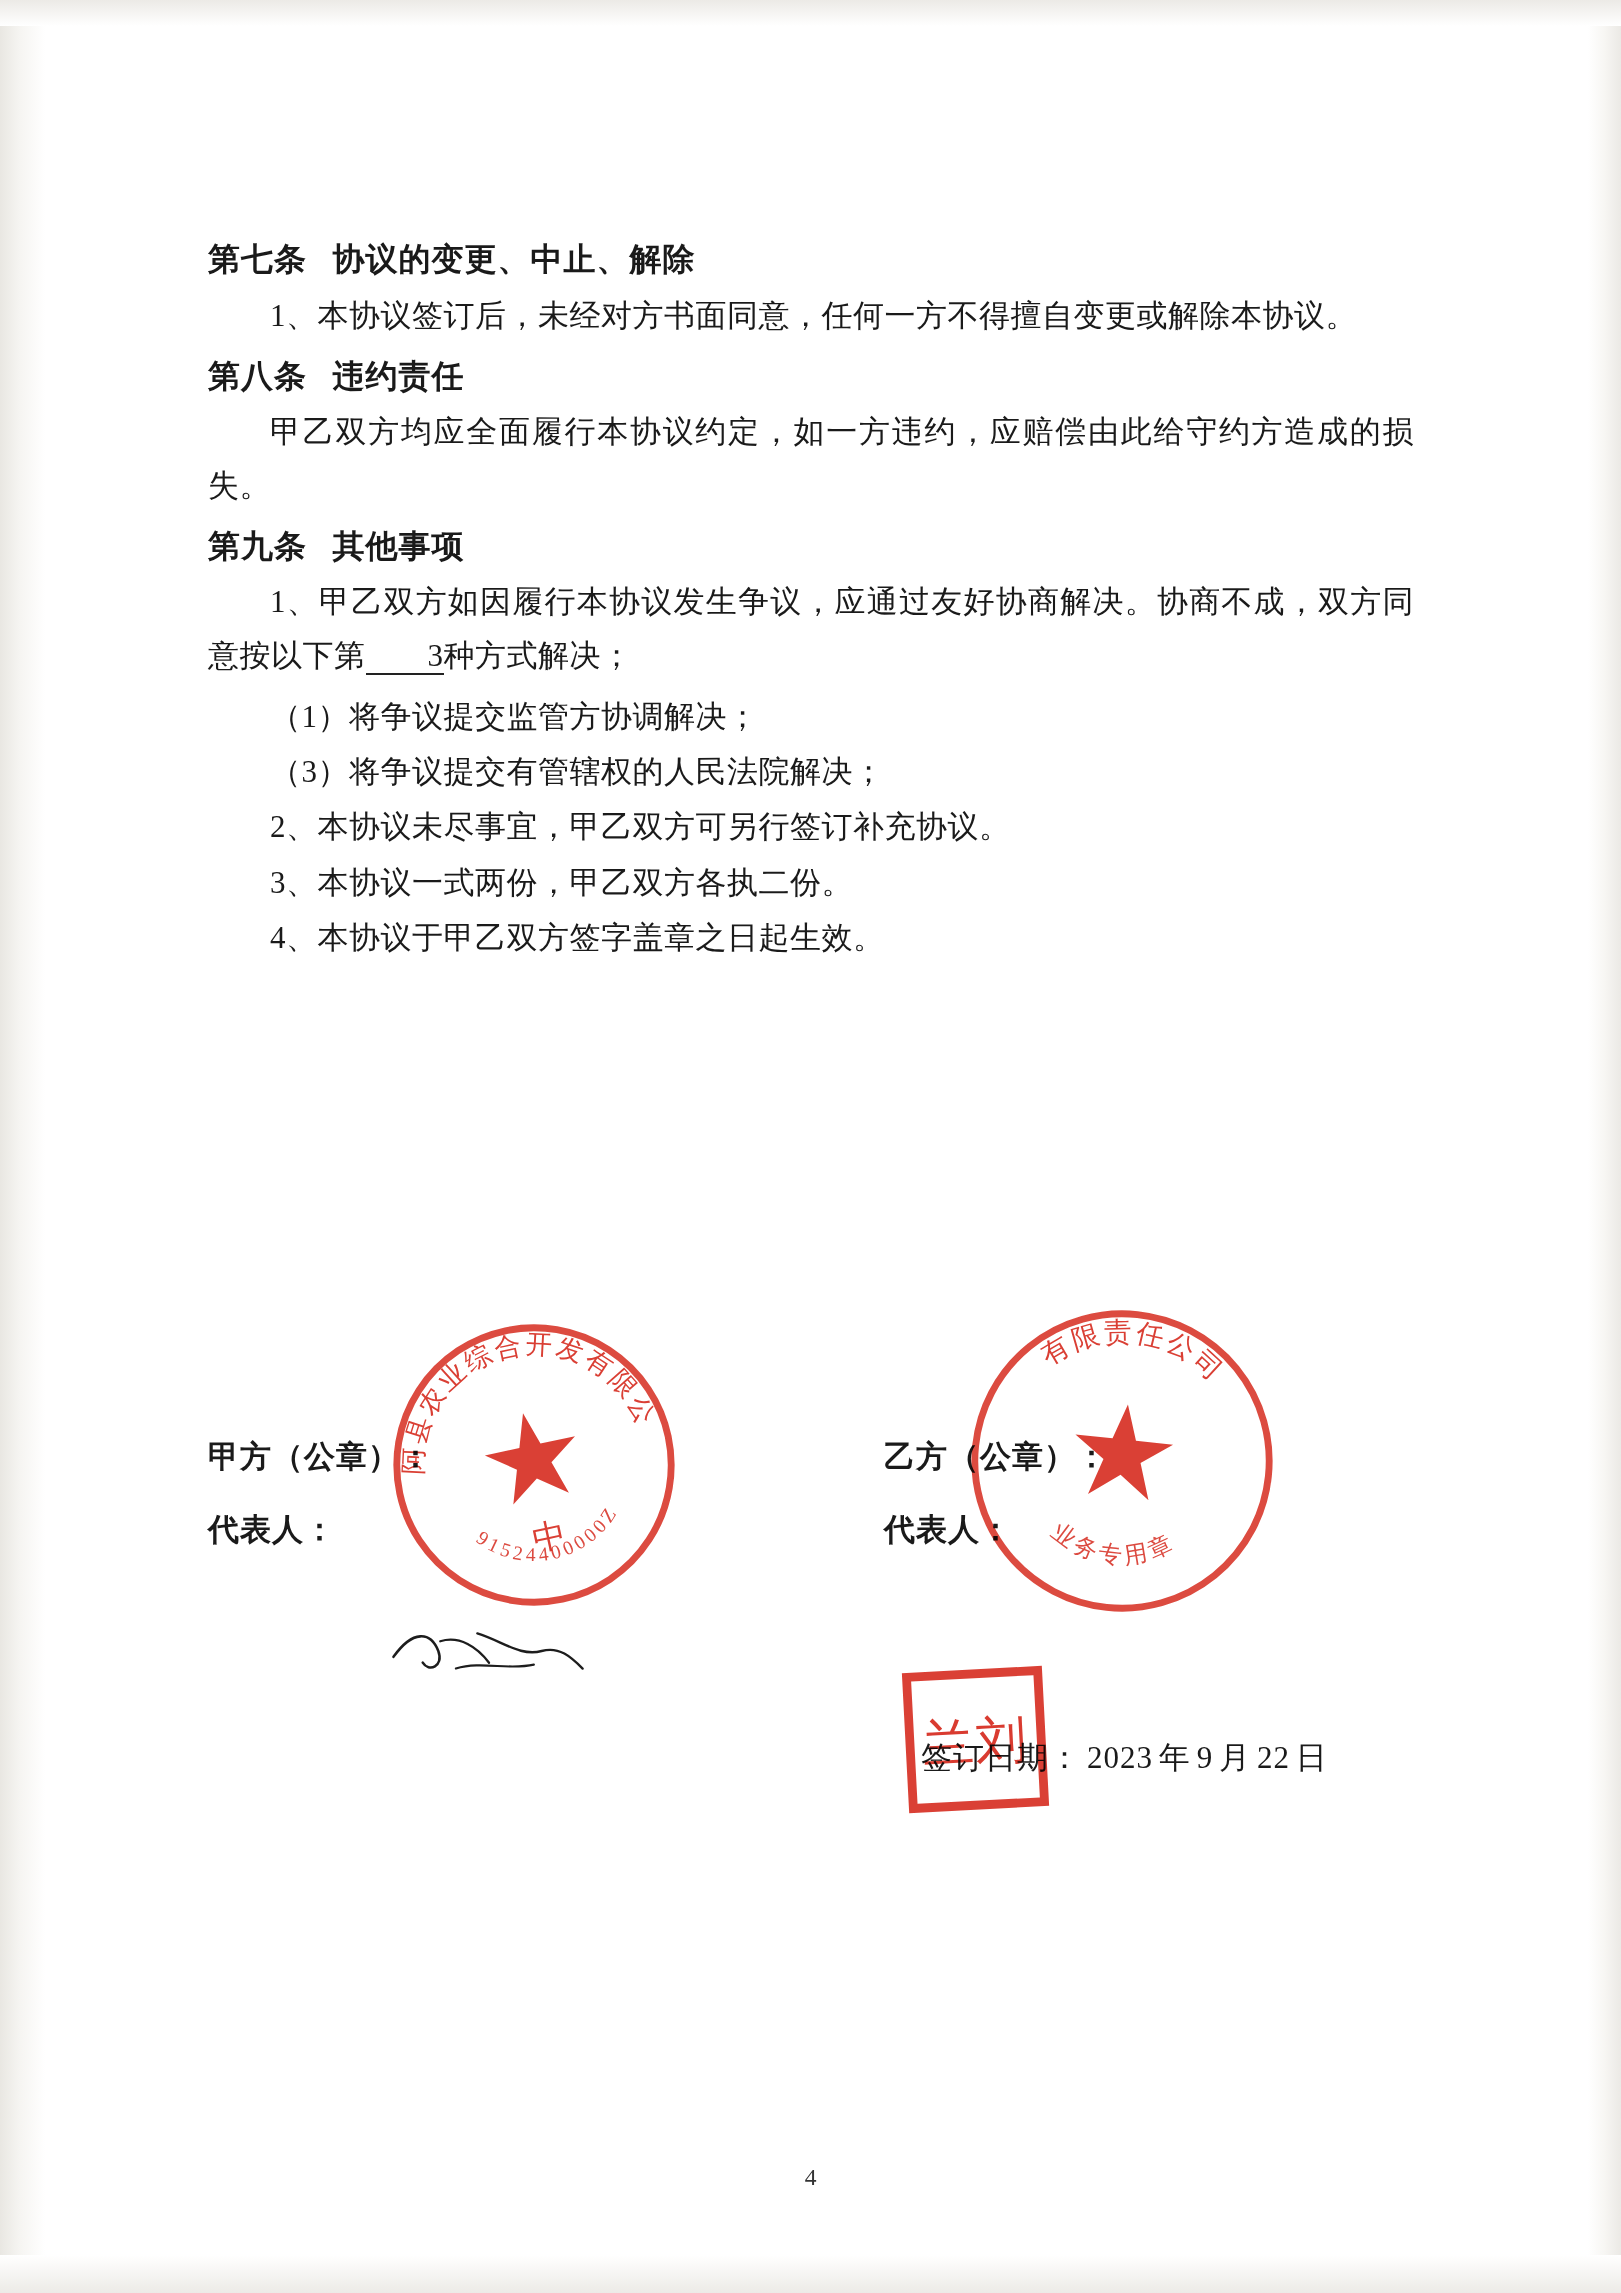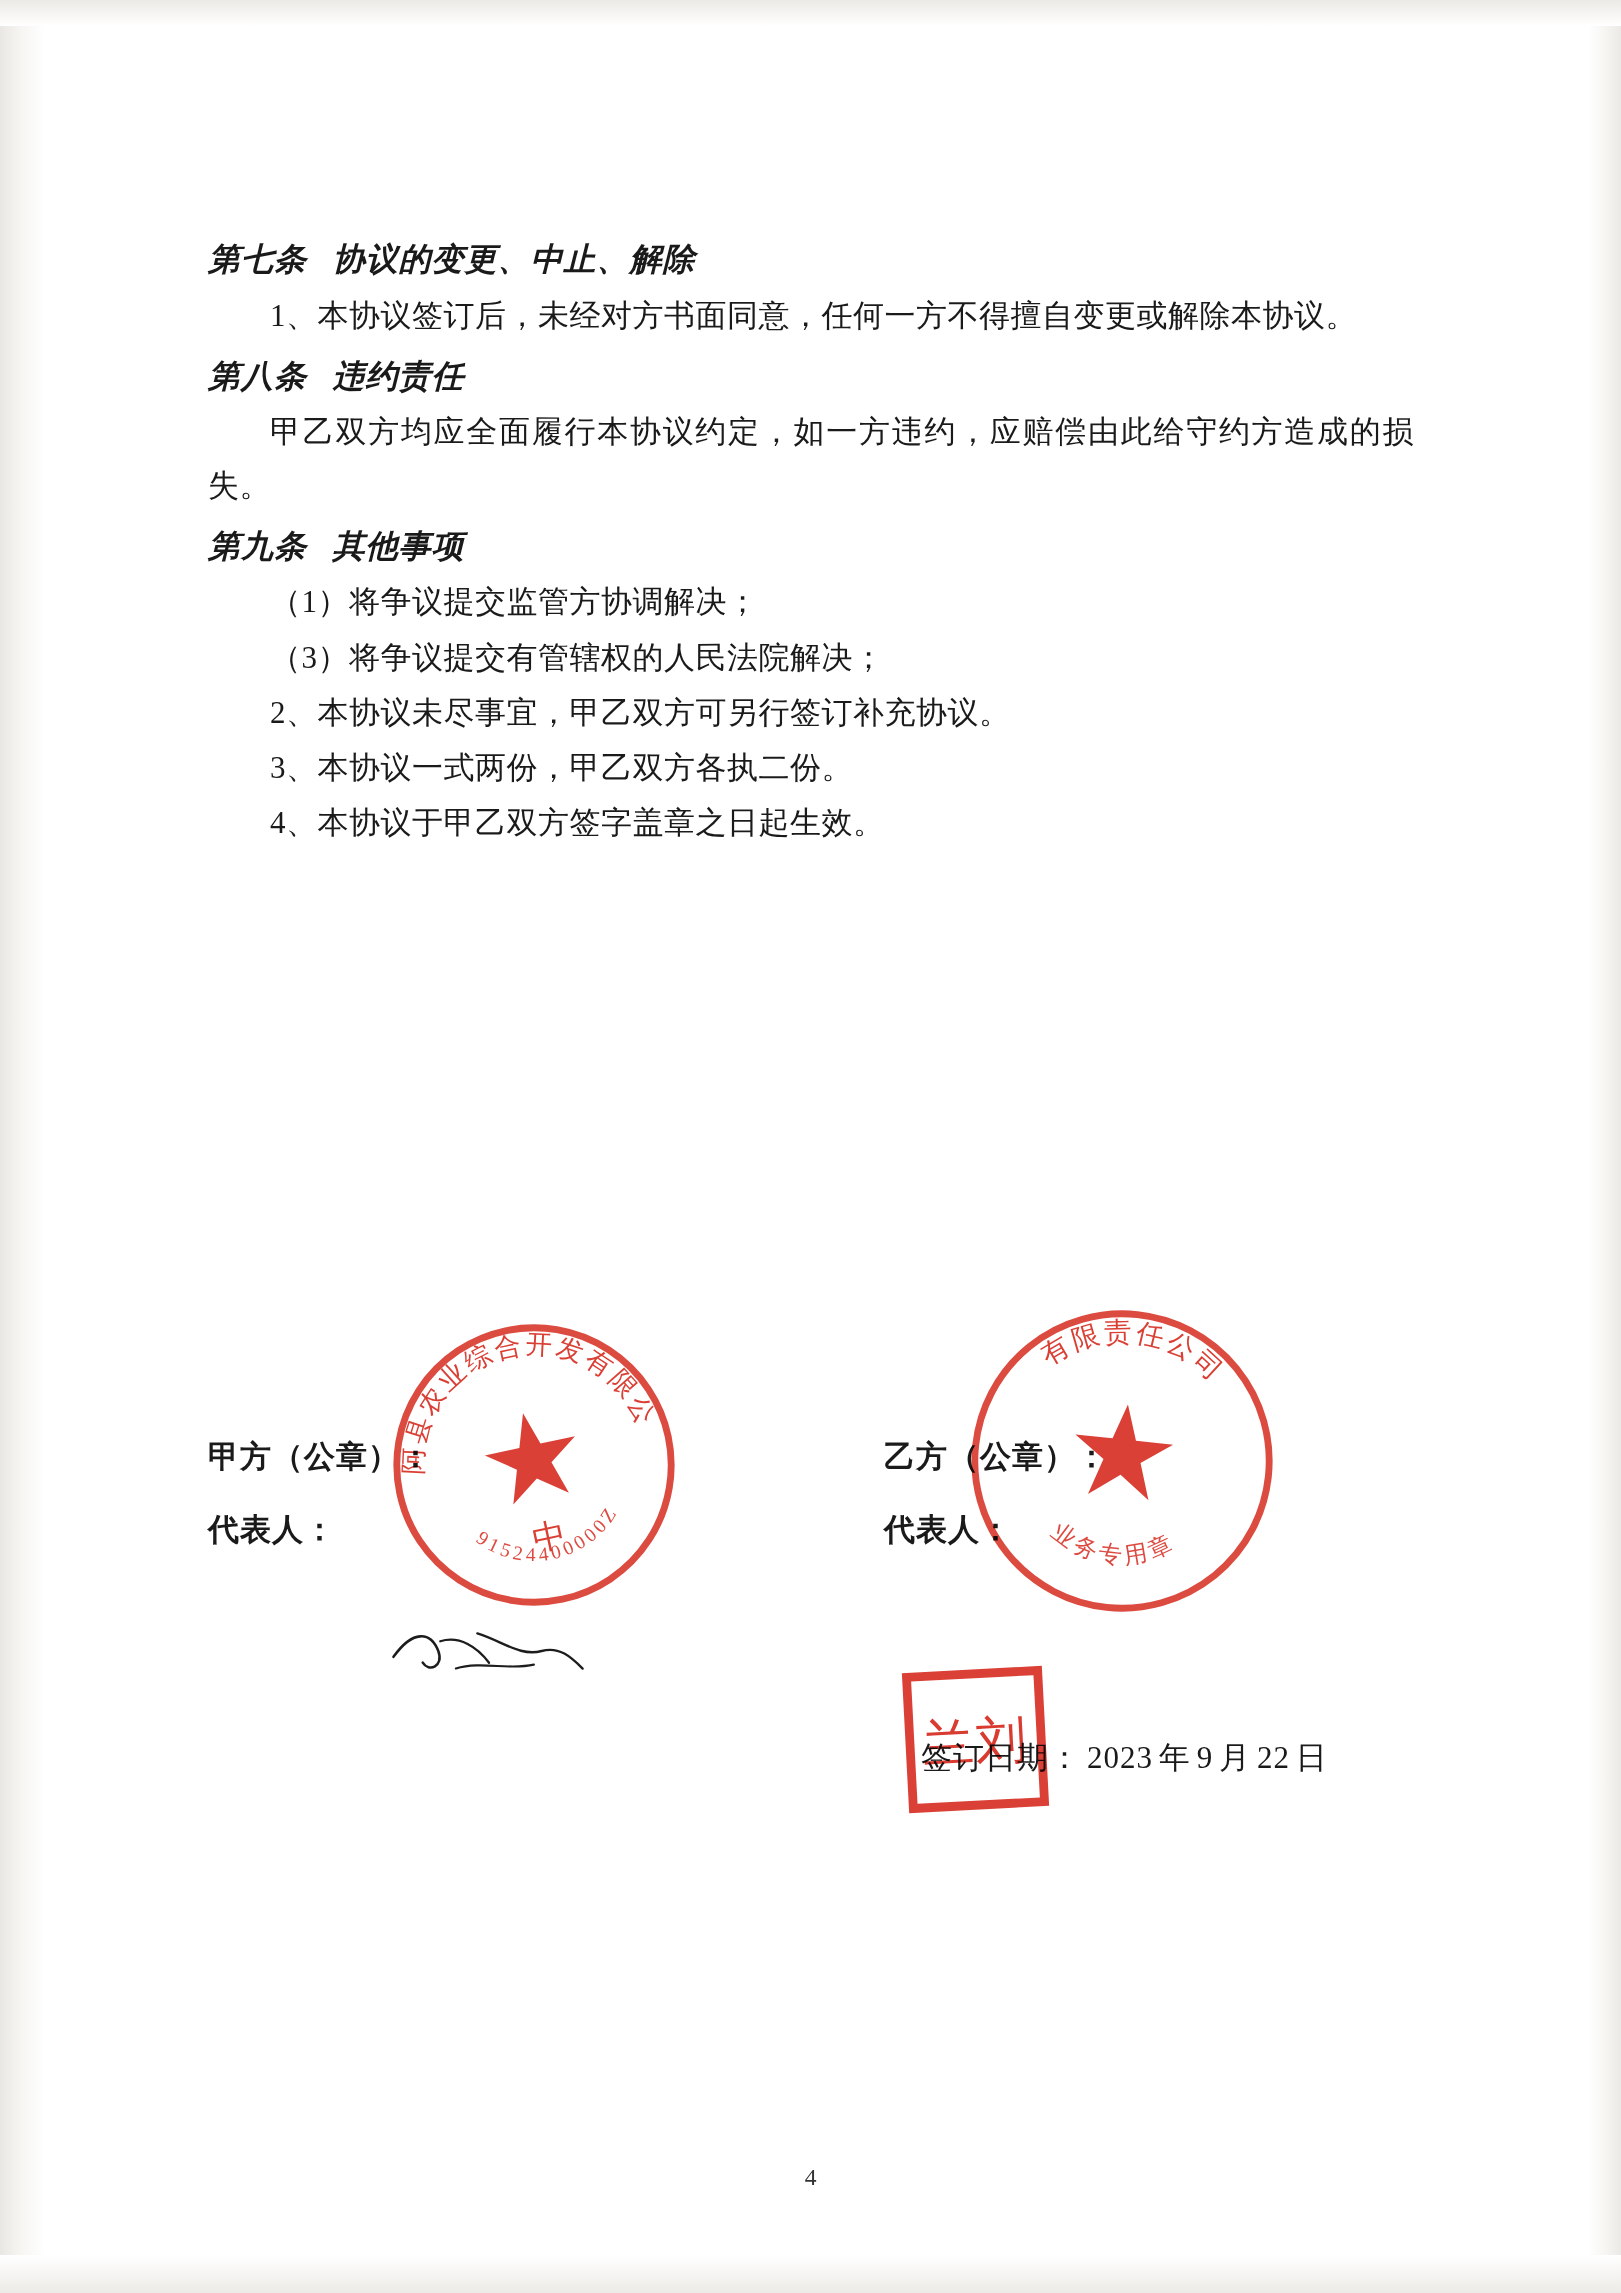--- a/index.html
+++ b/index.html
@@ -55,21 +55,20 @@
     width: 1206px;
   }
 
   .heading {
     font-size: 32px;
     font-weight: bold;
     line-height: 1.0;
     margin: 0 0 13.7px 0;
     letter-spacing: 1px;
     text-indent: 0;
-    font-style: italic;
   }
   .heading .sp { display: inline-block; width: 25.5px; }
 
   p.para {
     font-size: 31px;
     line-height: 1.72;
     margin: 0 0 7.8px 0;
     text-align: justify;
     letter-spacing: 0.5px;
   }
@@ -177,20 +176,21 @@
 
     <h2 class="heading" style="margin-top:17.6px;">
       <span>第八条</span><span class="sp"></span><span>违约责任</span>
     </h2>
     <p class="para indent">甲乙双方均应全面履行本协议约定，如一方违约，应赔偿由此给守约方造成的损失。</p>
 
     <h2 class="heading" style="margin-top:17.6px;">
       <span>第九条</span><span class="sp"></span><span>其他事项</span>
     </h2>
 
+    <p class="para indent"><span>1、甲乙双方如因履行本协议发生争议，应通过友好协商解决。协商不成，双方同意按以下第</span><span class="blank-fill">3</span><span>种方式解决；</span></p>
 
     <p class="para indent tight">（1）将争议提交监管方协调解决；</p>
     <p class="para indent tight">（3）将争议提交有管辖权的人民法院解决；</p>
 
     <p class="para indent tight">2、本协议未尽事宜，甲乙双方可另行签订补充协议。</p>
     <p class="para indent tight">3、本协议一式两份，甲乙双方各执二份。</p>
     <p class="para indent tight">4、本协议于甲乙双方签字盖章之日起生效。</p>
 
   </div>
 

